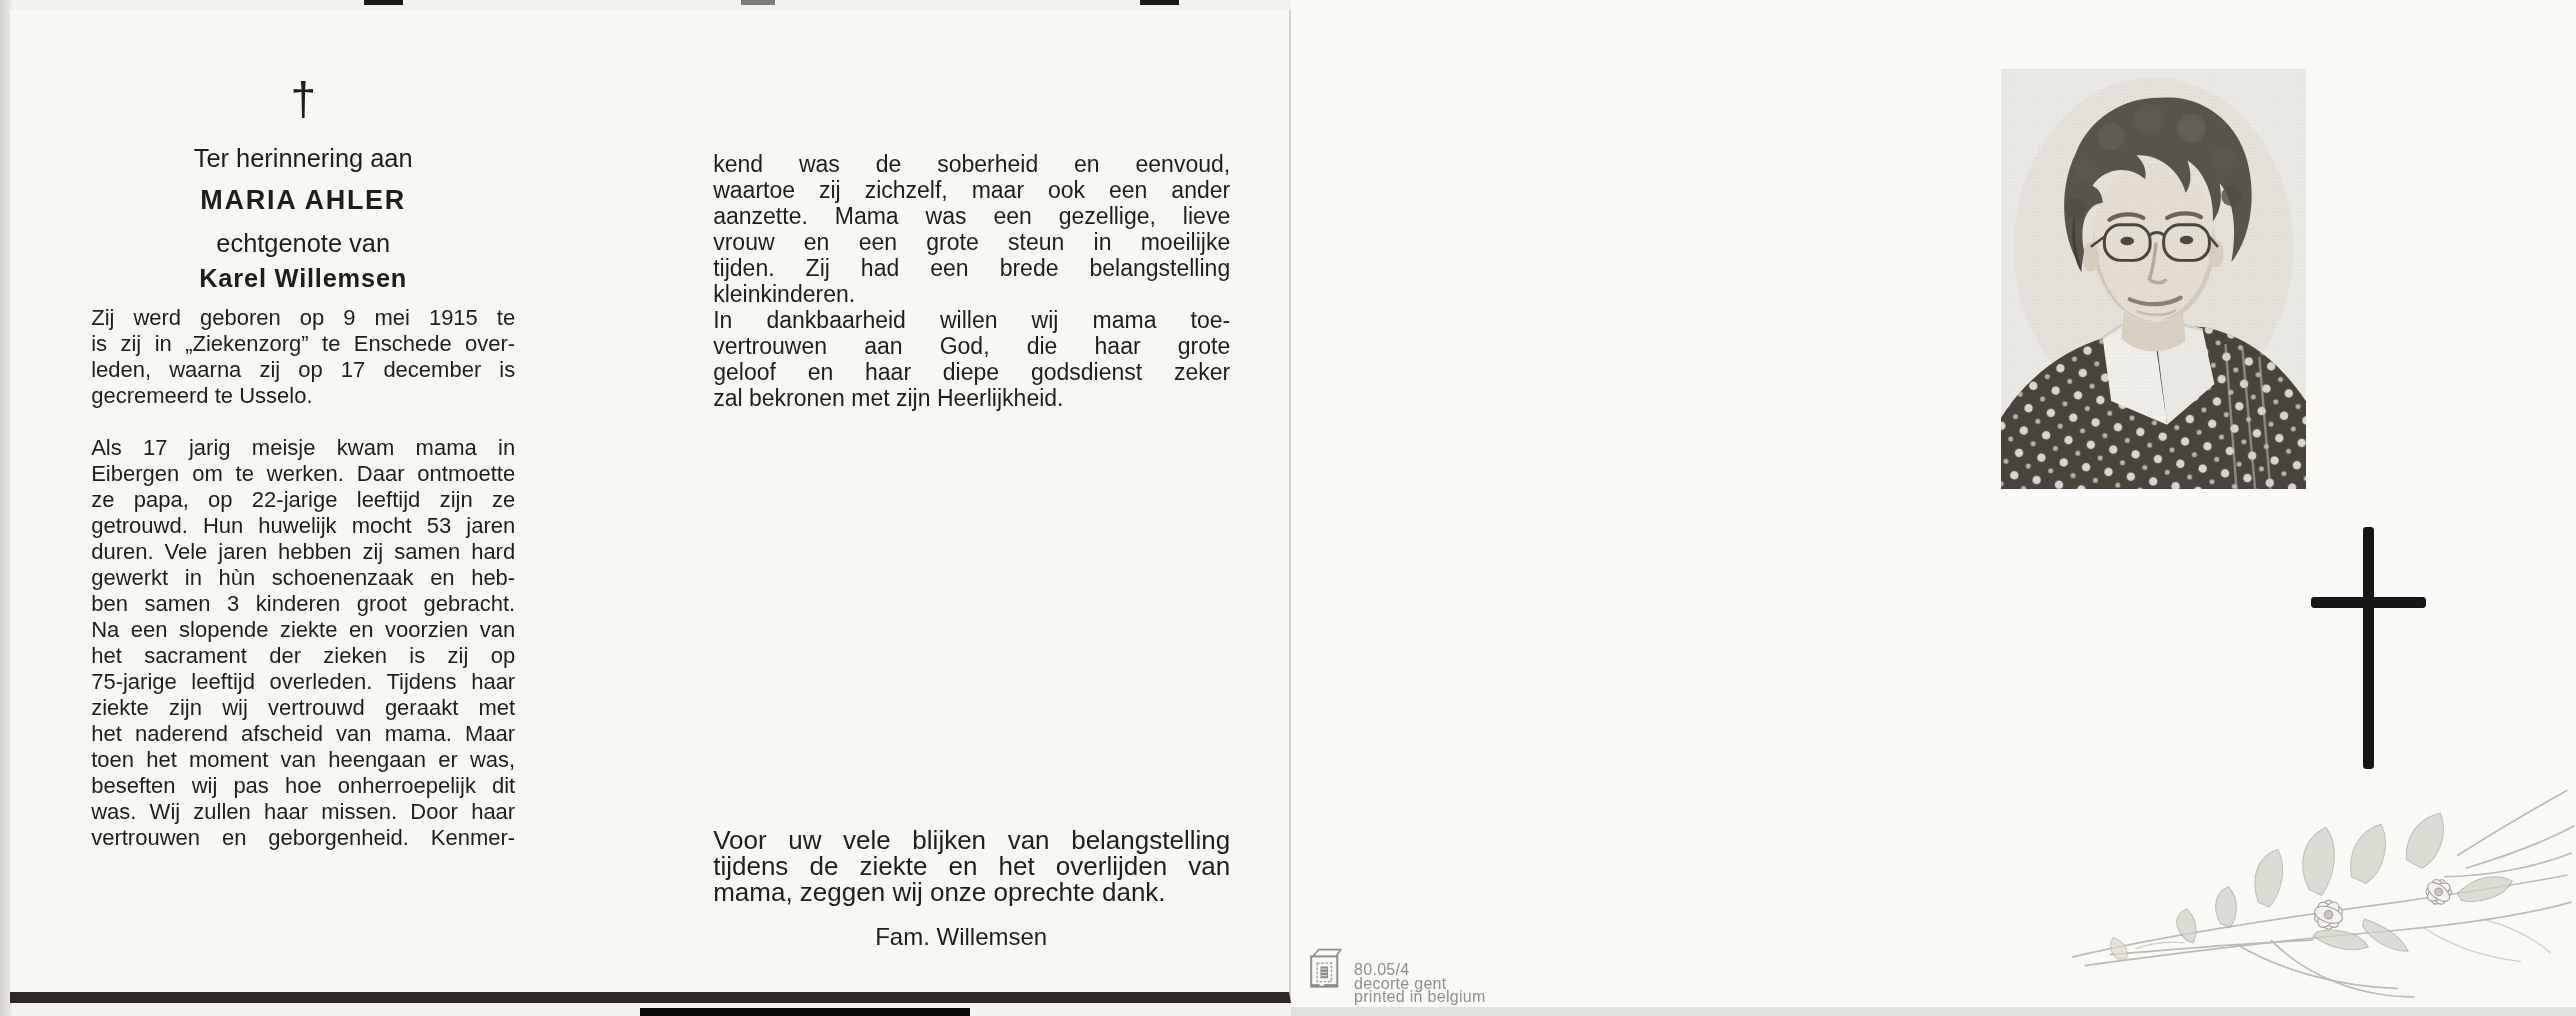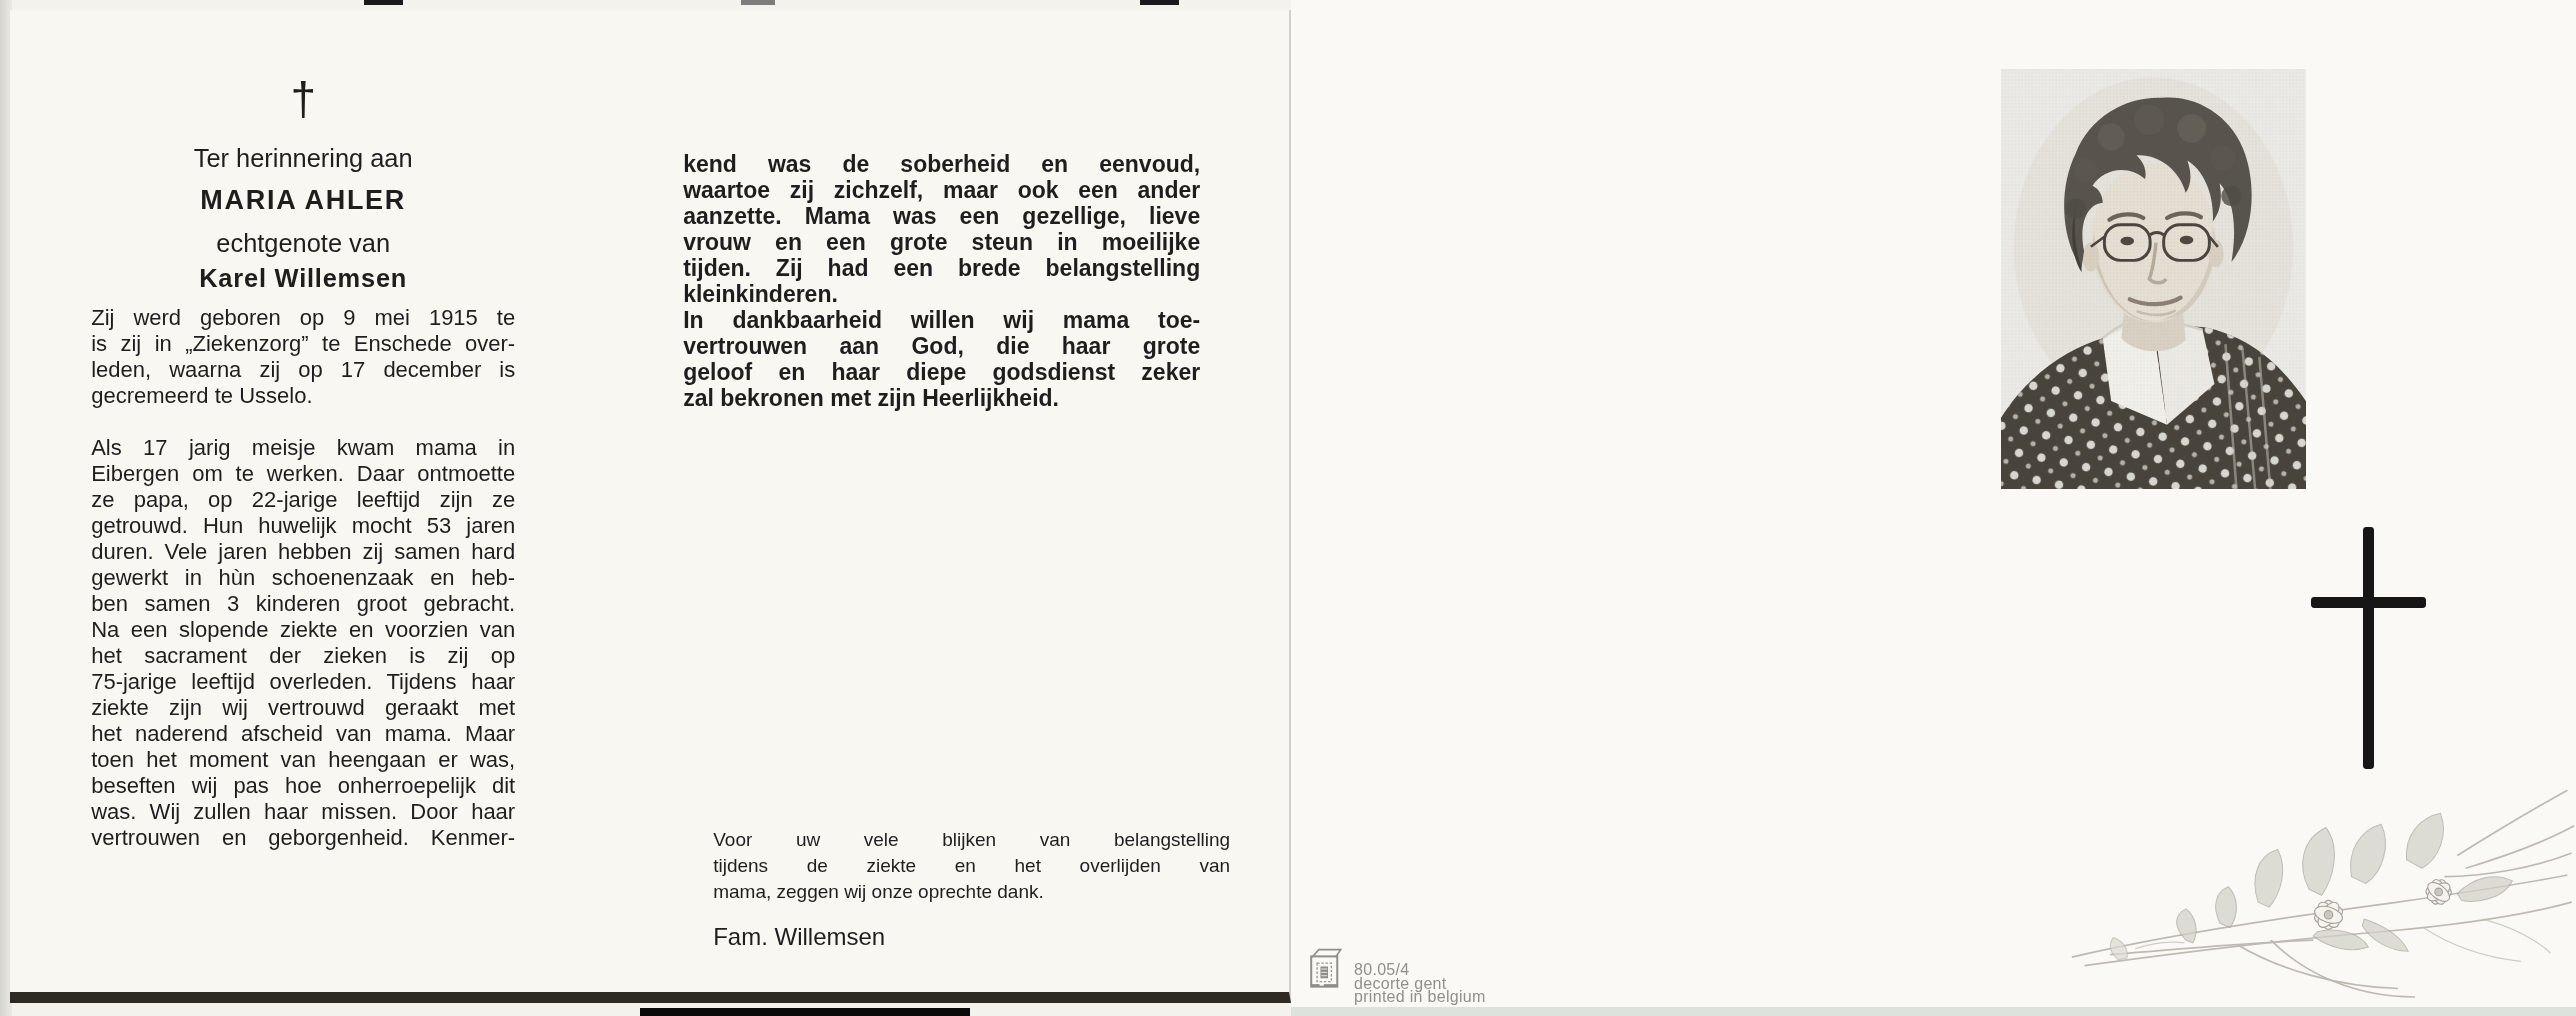--- a/index.html
+++ b/index.html
@@ -24,31 +24,31 @@
   }
   .hdr { position:absolute; left:81px; width:424px; text-align:center; }
   #hdr-cross   { top:66px;  font-size:46px; line-height:46px; }
   #hdr-memline { top:134px; font-size:25.4px; }
   #hdr-name    { top:175px; font-size:27px; font-weight:bold; letter-spacing:1.7px; }
   #hdr-rel     { top:219px; font-size:25.4px; }
   #hdr-spouse  { top:254px; font-size:25.4px; font-weight:bold; letter-spacing:0.8px; }
 
   .textcol { position:absolute; }
   #col1 { left:81px;  top:295px; width:424px; font-size:22px; }
-  #col2 { left:673px; top:141px; width:517px; font-size:23px;font-weight:bold; }
-  #thanks-block { left:703px; top:817px; width:517px; font-size:19px; }
+  #col2 { left:703px; top:141px; width:517px; font-size:23px; }
+  #thanks-block { left:703px; top:817px; width:517px; font-size:26px; }
   .jline { text-align:justify; text-align-last:justify; line-height:26px; height:26px; }
   .lastline { text-align-last:left; }
   #col1 .para + .para { margin-top:26px; }
   #col2 .para + .para { margin-top:0; }
   
   #col1 .para:last-child .lastline { text-align-last:justify; }
   #signature {
     position:absolute; left:703px; top:913px; width:496px;
-    text-align:left; font-size:24px;
+    text-align:center; font-size:24px;
   }
 
   
   #printer-mark { position:absolute; left:1307px; top:944px; width:220px; height:51px; }
   #printer-logo { position:absolute; left:0; top:3.4px; }
   #printer-text { position:absolute; left:47px; top:19px; font-size:16px;
     line-height:13.6px; color:#90908a; letter-spacing:0.3px; }
 
   
   #right-panel { position:absolute; left:1291px; top:0; width:1285px; height:1017px;

